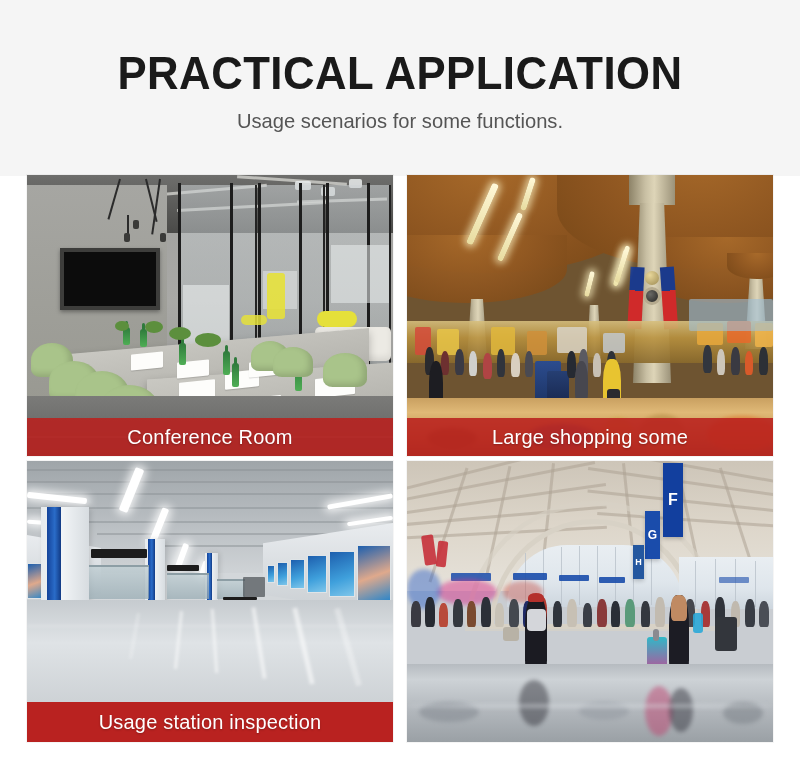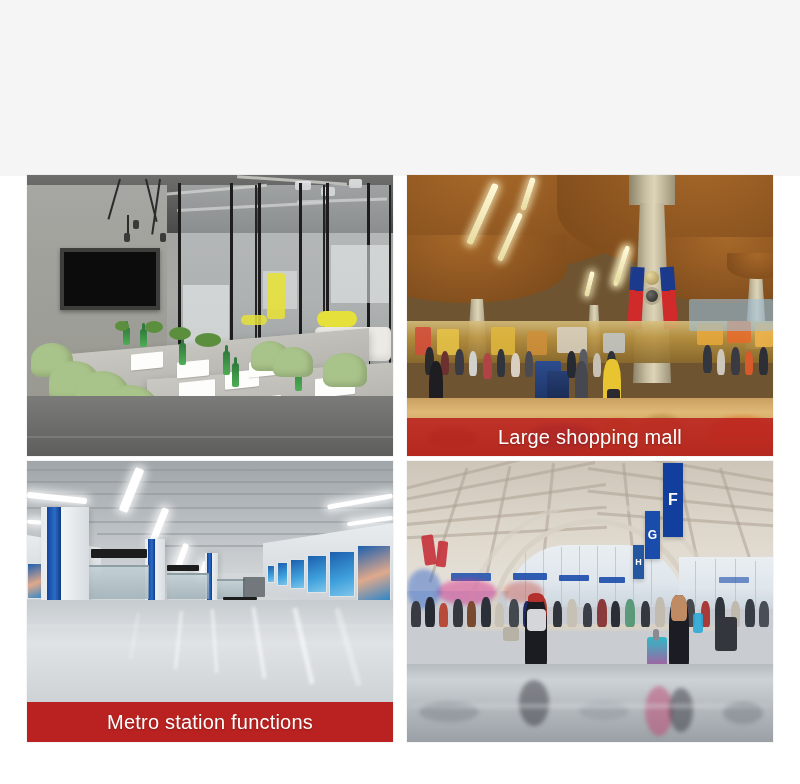--- a/index.html
+++ b/index.html
@@ -299,20 +299,24 @@
     position:absolute; background:#c6303a; border-radius:2px; opacity:.9;
   }
 </style>
 </head>
 <body>
 
 <div class="page">
 
   <div class="header-bg"></div>
 
+  <div class="header">
+    <div class="title">PRACTICAL APPLICATION</div>
+    <div class="subtitle">Usage scenarios for some functions.</div>
+  </div>
 
   <div class="grid">
 
     <div class="card c1">
       <div class="scene">
         <div class="ceiling"></div>
         <div class="ceil-line" style="left:120px;top:14px;width:120px;transform:rotate(-5deg)"></div>
         <div class="ceil-line" style="left:150px;top:30px;width:150px;transform:rotate(-3deg)"></div>
         <div class="ceil-line" style="left:210px;top:4px;width:110px;transform:rotate(4deg)"></div>
         <div class="ceil-line" style="left:270px;top:24px;width:90px;transform:rotate(-2deg)"></div>
@@ -379,20 +383,23 @@
         <div class="chair" style="left:22px;top:186px;width:50px;height:40px"></div>
         <div class="chair" style="left:48px;top:196px;width:54px;height:44px"></div>
         <div class="chair" style="left:72px;top:210px;width:60px;height:48px"></div>
 
         <div class="chair" style="left:224px;top:166px;width:38px;height:30px"></div>
         <div class="chair" style="left:246px;top:172px;width:40px;height:30px"></div>
         <div class="chair" style="left:296px;top:178px;width:44px;height:34px"></div>
 
         <div class="floor"></div>
         <div class="bright" style="left:0;bottom:18px;width:366px;height:2px;opacity:.15"></div>
+      </div>
+      <div class="caption-bar">
+        <div class="caption-text">Conference Room</div>
       </div>
     </div>
 
     <div class="card c2">
       <div class="scene">
 
         <div class="canopy" style="left:-70px;top:-10px;width:300px;height:108px"></div>
         <div class="canopy" style="left:150px;top:-26px;width:290px;height:120px"></div>
         <div class="canopy" style="left:-40px;top:60px;width:200px;height:68px;opacity:.95"></div>
         <div class="canopy" style="left:230px;top:62px;width:180px;height:66px;opacity:.95"></div>
@@ -456,21 +463,21 @@
         <div class="person" style="left:168px;top:186px;width:13px;height:42px;background:#47474f"></div>
 
         <div class="mall-floor" style="height:58px"></div>
         <div class="reflect" style="left:120px;bottom:6px;width:70px;height:26px;background:#3a4a7a"></div>
         <div class="reflect" style="left:300px;bottom:4px;width:70px;height:36px;background:#e06a20"></div>
         <div class="reflect" style="left:20px;bottom:8px;width:50px;height:20px;background:#7a5420"></div>
         <div class="reflect" style="left:196px;bottom:10px;width:30px;height:28px;background:#c8a030"></div>
         <div class="reflect" style="left:232px;bottom:2px;width:46px;height:40px;background:#b08840"></div>
       </div>
       <div class="caption-bar">
-        <div class="caption-text">Large shopping mall</div>
+        <div class="caption-text">Large shopping some</div>
       </div>
     </div>
 
     <div class="card c3">
       <div class="scene">
         <div class="m-ceiling"></div>
         <div class="ceil-rib" style="left:0;top:8px;width:366px"></div>
         <div class="ceil-rib" style="left:0;top:20px;width:366px"></div>
         <div class="ceil-rib" style="left:0;top:32px;width:366px"></div>
         <div class="ceil-rib" style="left:0;top:46px;width:366px"></div>
@@ -525,21 +532,21 @@
         <div class="m-floor" style="height:142px"></div>
         <div class="fl-reflect" style="left:150px;top:150px;width:3px;height:58px;transform:rotate(6deg)"></div>
         <div class="fl-reflect" style="left:186px;top:148px;width:3px;height:64px;transform:rotate(-4deg)"></div>
         <div class="fl-reflect" style="left:230px;top:146px;width:4px;height:72px;transform:rotate(-9deg)"></div>
         <div class="fl-reflect" style="left:274px;top:146px;width:5px;height:78px;transform:rotate(-13deg)"></div>
         <div class="fl-reflect" style="left:318px;top:146px;width:6px;height:80px;transform:rotate(-16deg);opacity:.6"></div>
         <div class="fl-reflect" style="left:106px;top:152px;width:3px;height:46px;transform:rotate(10deg);opacity:.5"></div>
         <div class="fl-reflect" style="left:0;top:164px;width:366px;height:2px;opacity:.35"></div>
       </div>
       <div class="caption-bar solid">
-        <div class="caption-text">Metro station functions</div>
+        <div class="caption-text">Usage station inspection</div>
       </div>
     </div>
 
     <div class="card c4">
       <div class="scene">
         <div class="roof">
           <div class="rib" style="left:-40px;top:8px;width:220px;height:3px;transform:rotate(-14deg)"></div>
           <div class="rib" style="left:-40px;top:22px;width:230px;height:3px;transform:rotate(-11deg)"></div>
           <div class="rib" style="left:-30px;top:38px;width:230px;height:3px;transform:rotate(-8deg)"></div>
           <div class="rib" style="left:-20px;top:54px;width:220px;height:3px;transform:rotate(-5deg)"></div>

